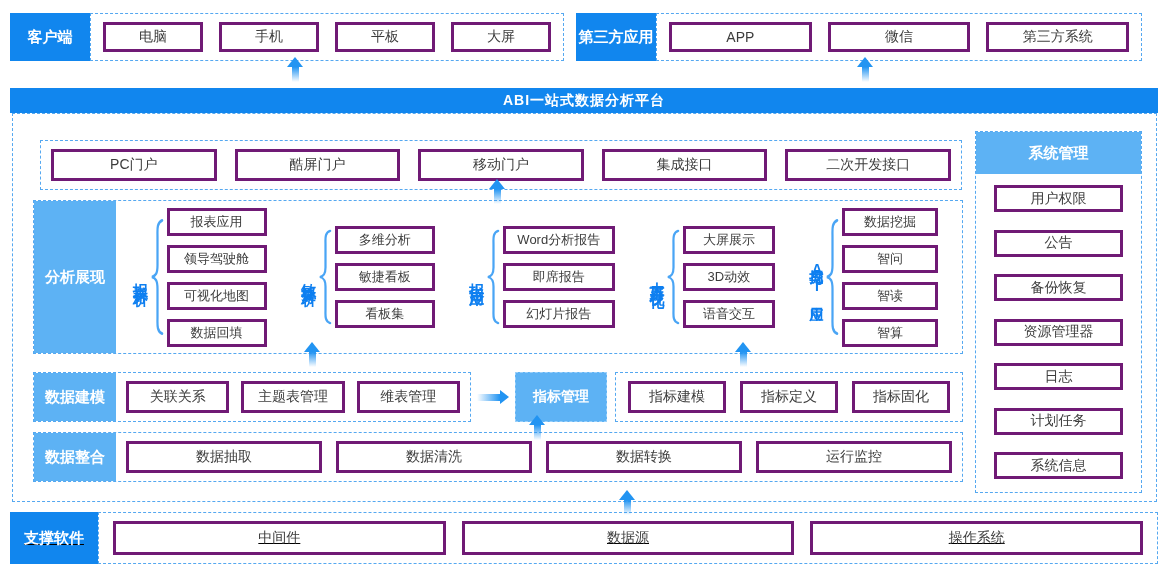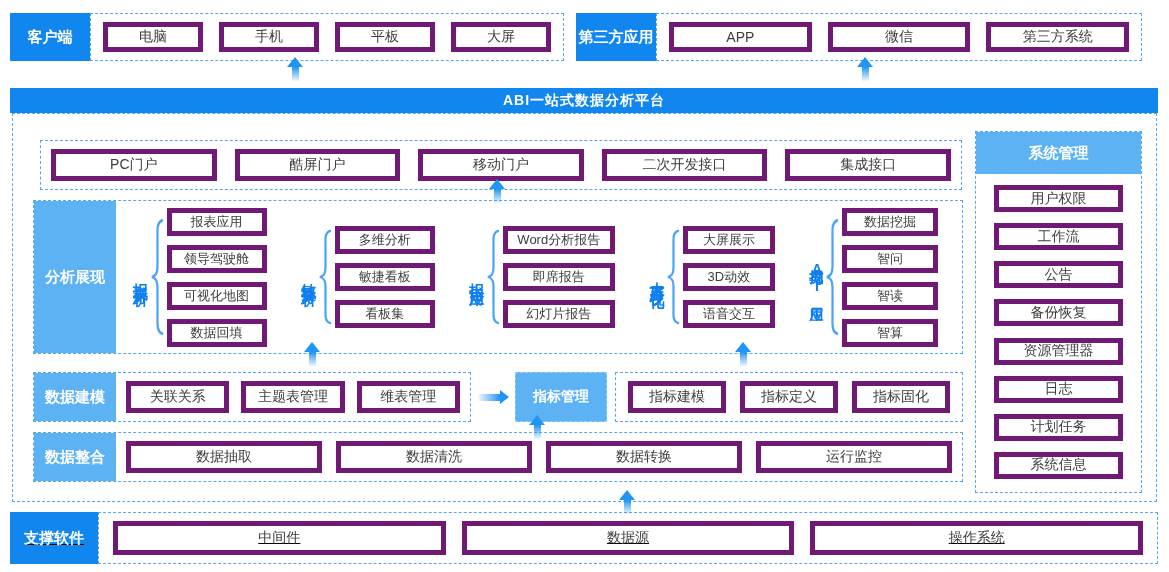--- a/index.html
+++ b/index.html
@@ -11,21 +11,21 @@
   .solid-label{
     background:#1186ee; color:#fff; font-size:15px; font-weight:bold;
     display:flex; align-items:center; justify-content:center; flex:none;
   }
   .light-label{
     background:#5db2f4; color:#fff; font-size:15px; font-weight:bold;
     display:flex; align-items:center; justify-content:center; flex:none;
   }
   .dashed-box{ border:1.5px dashed #55a8f0; }
   .wbox{
-    background:#fff; border:5px solid #701a75; color:#3c3c3c; font-size:14px;
+    background:#fff; border:3px solid #701a75; color:#3c3c3c; font-size:14px;
     display:flex; align-items:center; justify-content:center; text-align:center;
   }
 
   
   .row-top{ position:absolute; left:10px; top:13px; width:1148px; height:48px; display:flex; }
   .row-top .solid-label{ width:80px; height:48px; }
   .row-top .dashed-box{ display:flex; gap:16px; padding:8px 12px; }
   .row-top .dashed-box .wbox{ flex:1; }
   .clients{ width:474px; margin-right:12px; }
   .thirds{ width:486px; }
@@ -123,22 +123,22 @@
   </div>
 
   <div class="banner">ABI一站式数据分析平台</div>
 
   <div class="outer">
 
     <div class="portal-row dashed-box">
       <div class="wbox">PC门户</div>
       <div class="wbox">酷屏门户</div>
       <div class="wbox">移动门户</div>
+      <div class="wbox">集成接口</div>
       <div class="wbox">二次开发接口</div>
-      <div class="wbox">集成接口</div>
     </div>
 
     <div class="analysis dashed-box">
       <div class="light-label">分析展现</div>
       <div class="groups">
 
         <div class="group">
           <div class="vlabel">报表分析</div>
           <svg class="brace" style="height:118px" viewBox="0 0 14 100" preserveAspectRatio="none">
             <path d="M12 2 C6 4 7 10 7 16 L7 40 C7 47 5 49 1 50 C5 51 7 53 7 60 L7 84 C7 90 6 96 12 98" fill="none" stroke="#4aa5f5" stroke-width="2.4" stroke-linecap="round"></path>
@@ -233,21 +233,20 @@
         <div class="wbox">数据清洗</div>
         <div class="wbox">数据转换</div>
         <div class="wbox">运行监控</div>
       </div>
     </div>
 
     <div class="syscol dashed-box">
       <div class="light-label">系统管理</div>
       <div class="sysitems">
         <div class="wbox">用户权限</div>
-        <div class="wbox">工作流</div>
         <div class="wbox">公告</div>
         <div class="wbox">备份恢复</div>
         <div class="wbox">资源管理器</div>
         <div class="wbox">日志</div>
         <div class="wbox">计划任务</div>
         <div class="wbox">系统信息</div>
       </div>
     </div>
 
   </div>

